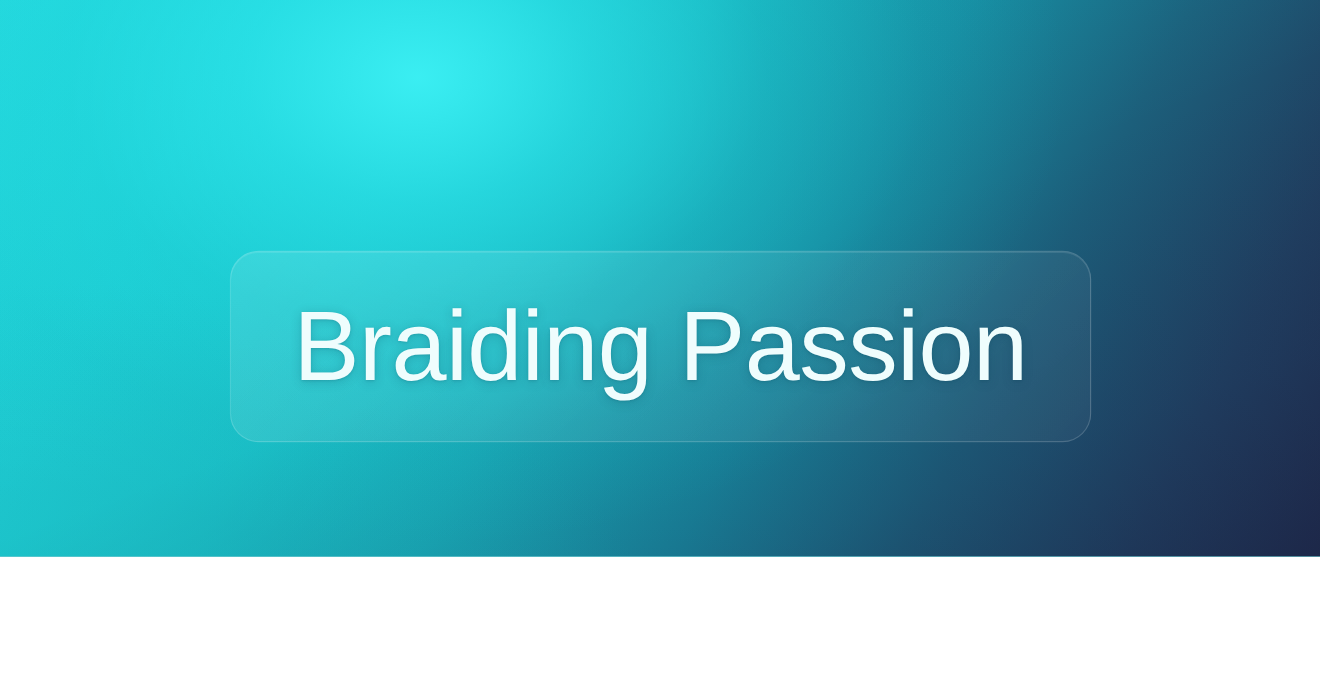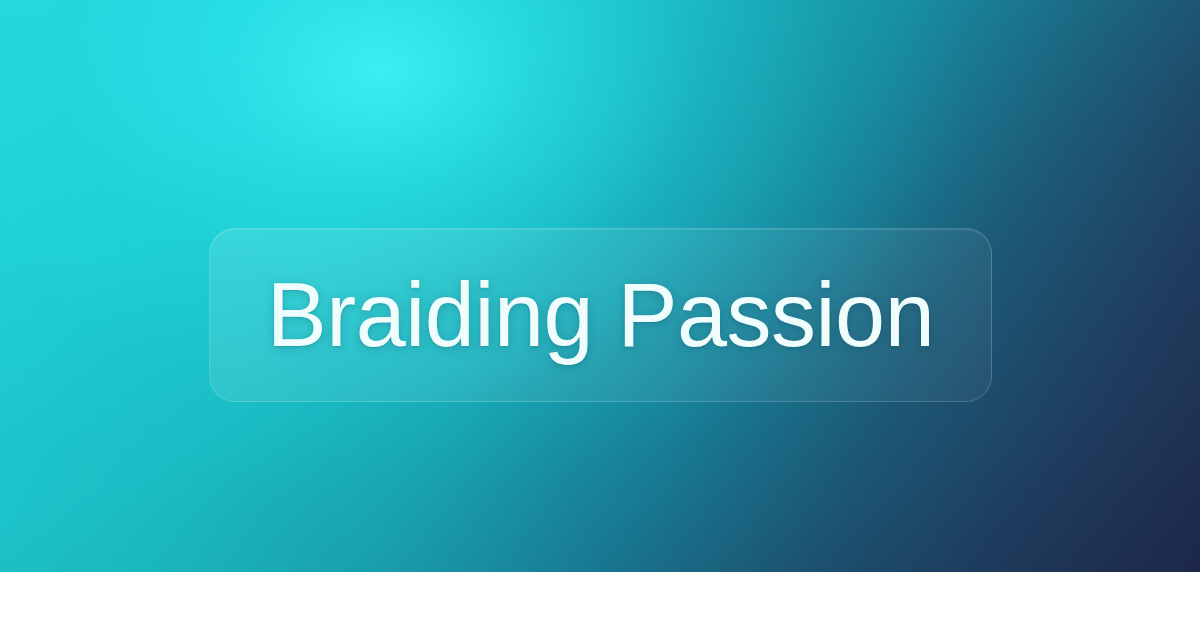--- a/index.html
+++ b/index.html
@@ -11,21 +11,21 @@
     width: 1200px;
     height: 630px;
     overflow: hidden;
     font-family: "Liberation Sans", sans-serif;
   }
 
   
   .banner {
     position: relative;
     width: 1200px;
-    height: 572px;
+    height: 506px;
     overflow: hidden;
     background-color: #1aa8b4;
   }
 
   
   .bg-base {
     position: absolute;
     inset: 0;
     background: linear-gradient(118deg,
         #24d8dd 0%,

